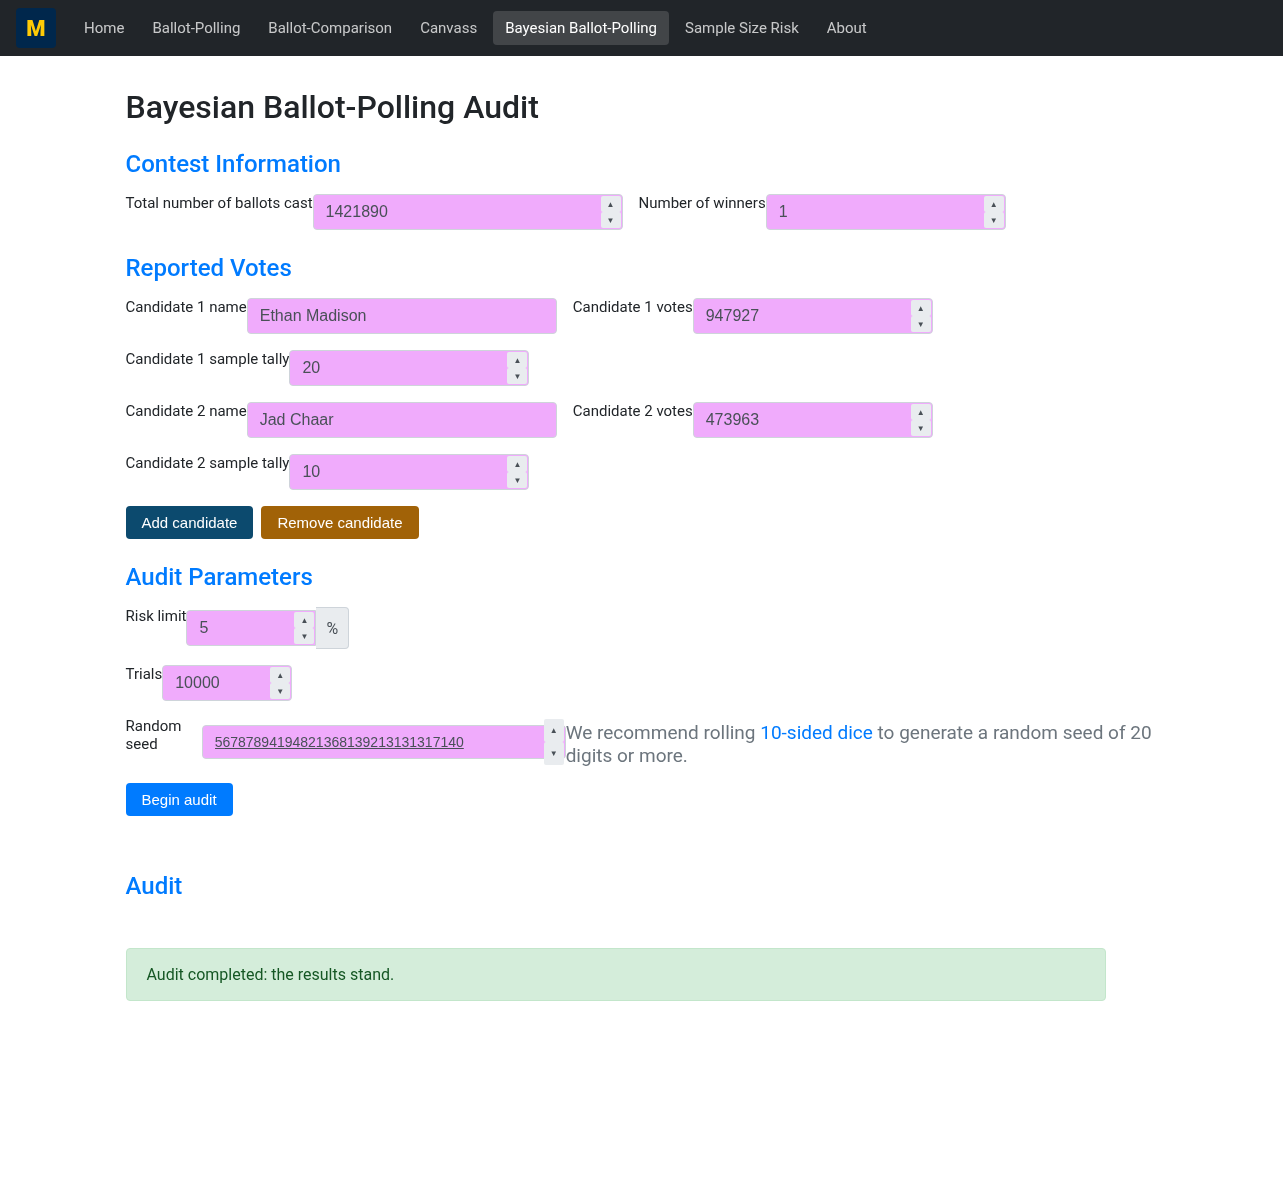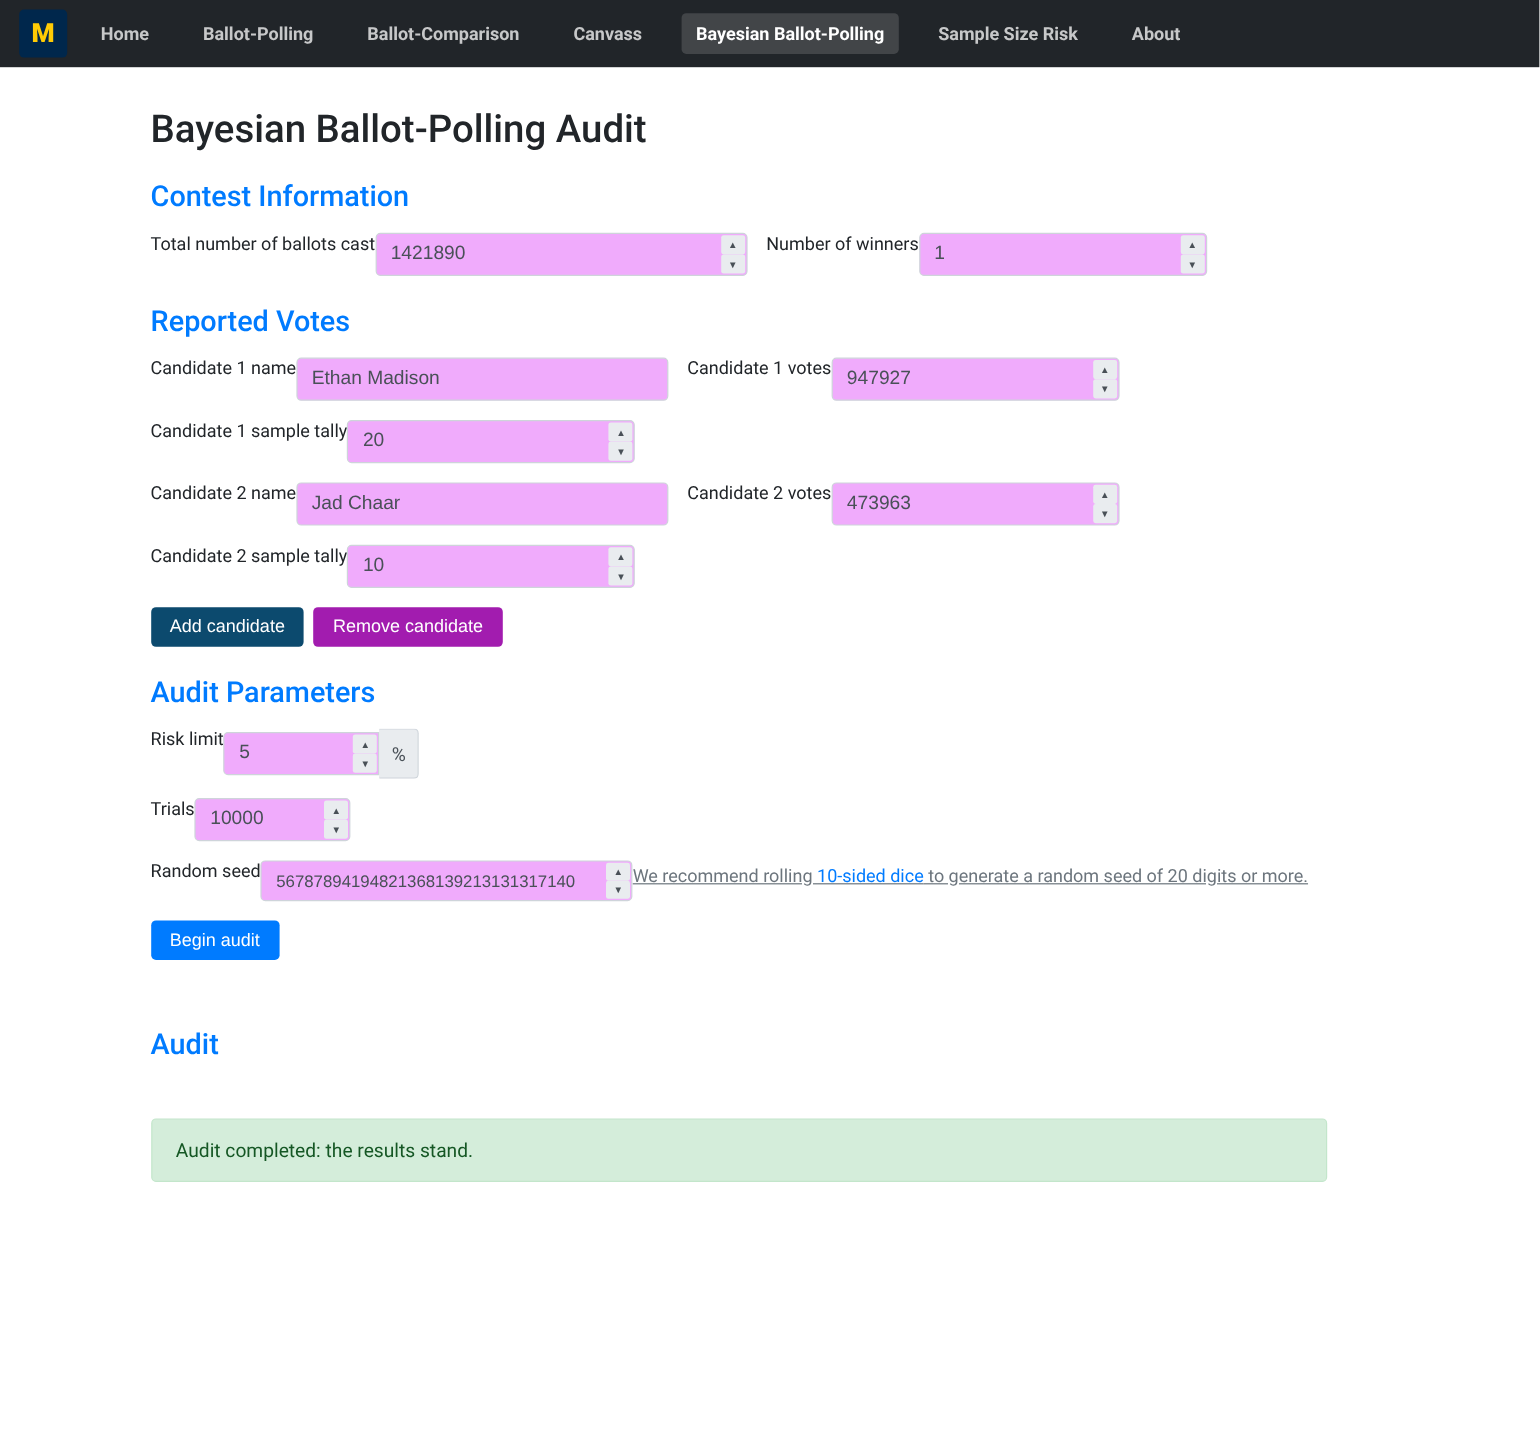--- a/index.html
+++ b/index.html
@@ -27,22 +27,21 @@
       height: 40px;
       display: flex;
       align-items: center;
       justify-content: center;
       border-radius: 4px;
     }
     .navbar-nav {
       display: flex;
       align-items: center;
       list-style: none;
-      gap: 21px;
-      font-weight: bold;
+      gap: 4px;
     }
     .nav-item a {
       color: rgba(255,255,255,0.75);
       text-decoration: none;
       padding: 8px 12px;
       border-radius: 4px;
       font-size: 15px;
       display: block;
     }
     .nav-item.active a {
@@ -162,30 +161,29 @@
 
     .btn {
       padding: 8px 16px;
       border: none;
       border-radius: 4px;
       font-size: 15px;
       cursor: pointer;
       font-weight: 500;
     }
     .btn-secondary { background: #0c4a6e; color: #fff; }
-    .btn-danger { background: #a21caf; color: #fff; padding-left: 16px; }
+    .btn-danger { background: #a16207; color: #fff; padding-left: 16px; }
     .btn-primary { background: #007bff; color: #fff; }
 
     .btn-row { display: flex; gap: 8px; margin-bottom: 24px; }
 
     .form-text {
-      font-size: 15px;
+      font-size: 19px;
       color: #6c757d;
       margin-top: 4px;
-      text-decoration: underline;
     }
     .form-text a { color: #007bff; text-decoration: none; }
 
     .alert-success {
       background: #d4edda;
       border: 1px solid #c3e6cb;
       border-radius: 4px;
       padding: 16px 20px;
       color: #155724;
       font-size: 16px;
@@ -193,21 +191,21 @@
     }
 
     .audit-result-box {
       max-width: 980px;
     }
 
     
     .input-wide { width: 310px; }
     .input-medium { width: 240px; }
     .input-small { width: 130px; }
-    .input-seed { width: 310px; }
+    .input-seed { width: 364px; text-decoration: underline; }
   </style>
 </head>
 <body>
 
 <nav class="navbar">
   <div class="navbar-brand">
     <div class="logo">M</div>
   </div>
   <ul class="navbar-nav">
     <li class="nav-item">

